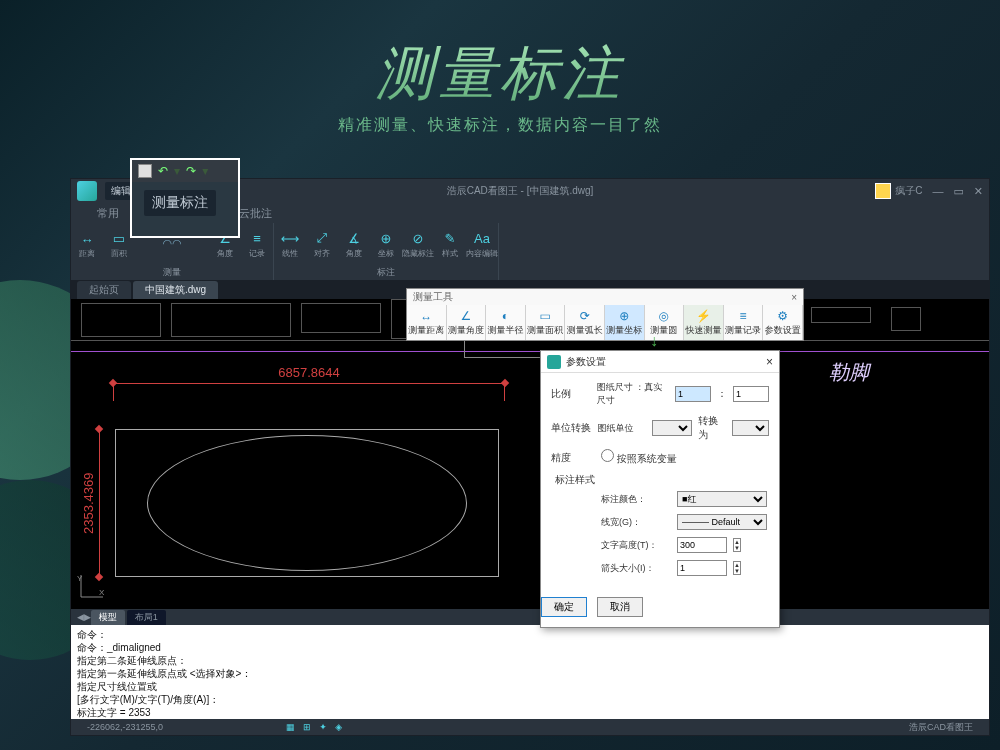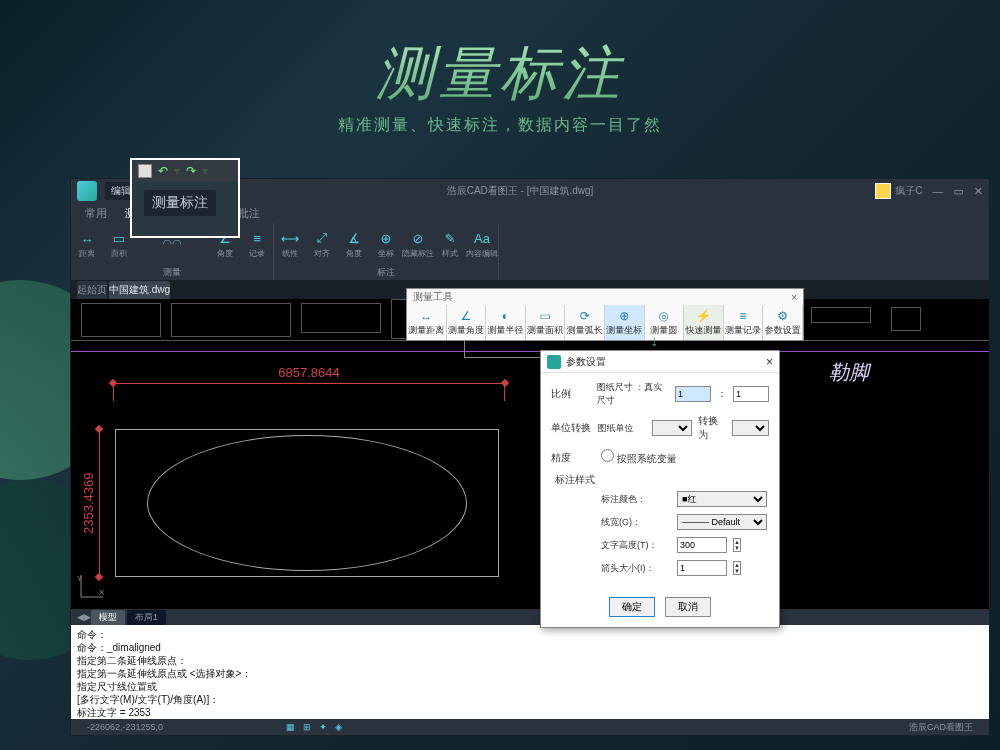--- a/index.html
+++ b/index.html
@@ -19,35 +19,35 @@
 
 .app{position:absolute;top:178px;left:70px;width:920px;height:558px;background:#2a333d;border:1px solid #1a2028;display:flex;flex-direction:column;}
 .titlebar{height:24px;background:#2a333d;display:flex;align-items:center;padding:0 6px;color:#8a95a0;font-size:11px;}
 .titlebar .logo{width:20px;height:20px;background:linear-gradient(135deg,#4dd0e1,#26a69a);border-radius:3px;margin-right:8px;}
 .edit-mode{background:#1a2530;color:#c0cad4;font-size:10px;padding:2px 6px;border-radius:2px;margin-right:8px;}
 .titlebar .title{flex:1;text-align:center;font-size:10px;}
 .titlebar .user{display:flex;align-items:center;gap:4px;font-size:10px;}
 .titlebar .userav{width:16px;height:16px;background:#ffd54f;border:1px solid #fff;}
 .winbtns{display:flex;gap:10px;margin-left:10px;color:#8a95a0;font-size:11px;}
 .winbtns span{cursor:pointer;}
-.menubar{height:20px;background:#2a333d;display:flex;align-items:center;padding:0 14px;gap:18px;color:#8a95a0;font-size:11px;}
+.menubar{height:20px;background:#2a333d;display:flex;align-items:center;padding:0 26px;gap:18px;color:#8a95a0;font-size:11px;}
 .menubar .active{color:#fff;}
 
 .ribbon{height:58px;background:#2a333d;border-bottom:1px solid #1a2028;display:flex;}
 .rgroup{display:flex;flex-direction:column;border-right:1px solid #3a4550;}
 .rgroup .tools{display:flex;height:42px;}
 .rgroup .glabel{text-align:center;font-size:9px;color:#8a95a0;height:14px;line-height:14px;}
 .rtool{width:32px;display:flex;flex-direction:column;align-items:center;justify-content:center;gap:1px;cursor:pointer;}
 .rtool .ic{width:18px;height:18px;display:flex;align-items:center;justify-content:center;color:#4dd0e1;font-size:13px;}
 .rtool .lb{font-size:8px;color:#8a95a0;}
 .rtool.wide{width:74px;}
 .rtool.wide .ic{width:50px;color:#7aa8c0;font-size:11px;}
 
 .tabs{height:18px;background:#1a2028;display:flex;align-items:flex-end;padding-left:6px;}
-.tab{padding:2px 0;font-size:10px;background:#2a333d;color:#8a95a0;border-radius:3px 3px 0 0;margin-right:2px;cursor:pointer;}
+.tab{padding:2px 12px;font-size:10px;background:#2a333d;color:#8a95a0;border-radius:3px 3px 0 0;margin-right:2px;cursor:pointer;}
 .tab.active{background:#3a4550;color:#e0e6ec;}
 
 .canvas{flex:1;background:#000;position:relative;overflow:hidden;}
 .wall{position:absolute;top:0;left:0;right:0;height:42px;border-bottom:1px solid #555;}
 .wall div{position:absolute;border:1px solid #555;}
 .purple-line{position:absolute;top:52px;left:0;right:0;height:1px;background:#a050d0;}
 .text-jiao{position:absolute;top:60px;right:120px;color:#e0d0ff;font-size:20px;font-style:italic;font-family:"KaiTi",serif;}
 .dim-h{position:absolute;top:84px;left:42px;width:392px;}
 .dim-h .line{height:1px;background:#d04040;position:relative;}
 .dim-h .line::before,.dim-h .line::after{content:"";position:absolute;width:6px;height:6px;background:#d04040;transform:rotate(45deg);top:-3px;}
@@ -83,21 +83,21 @@
 .dlg .dtitle .dx{margin-left:auto;cursor:pointer;font-size:12px;}
 .dlg .body{padding:8px 10px;}
 .drow{display:flex;align-items:center;margin-bottom:7px;gap:6px;}
 .drow .lab{width:44px;}
 .drow .lab2{width:52px;font-size:9px;}
 .drow input[type=text]{width:36px;height:16px;border:1px solid #888;font-size:9px;padding:0 2px;}
 .drow input.hl{background:#cde8ff;}
 .drow select{height:16px;border:1px solid #888;font-size:9px;}
 .drow .colbox{width:14px;height:12px;background:#d02020;border:1px solid #333;display:inline-block;}
 .sect{font-size:10px;margin:6px 0 4px 4px;}
-.dlg .btns{display:flex;justify-content:center;gap:10px;padding:6px 0 10px 0;}
+.dlg .btns{display:flex;gap:10px;padding:6px 0 10px 0;}
 .dlg button{padding:2px 12px;font-size:10px;border:1px solid #888;background:#f0f0f0;cursor:pointer;}
 .dlg button.ok{border:1px solid #2080d0;}
 
 .btabs{height:16px;background:#2a333d;display:flex;align-items:center;padding:0 6px;font-size:9px;color:#8a95a0;}
 .btab{padding:1px 8px;background:#0f172a;margin-right:2px;border-radius:2px 2px 0 0;}
 .btab.active{background:#4a5560;color:#fff;}
 
 .cmd{height:94px;background:#fff;color:#111;font-size:10px;font-family:Consolas,monospace;padding:3px 6px;overflow:hidden;line-height:13px;}
 .statusbar{height:16px;background:#2a333d;display:flex;align-items:center;padding:0 16px;font-size:9px;color:#8a95a0;}
 .statusbar .right{margin-left:auto;}

